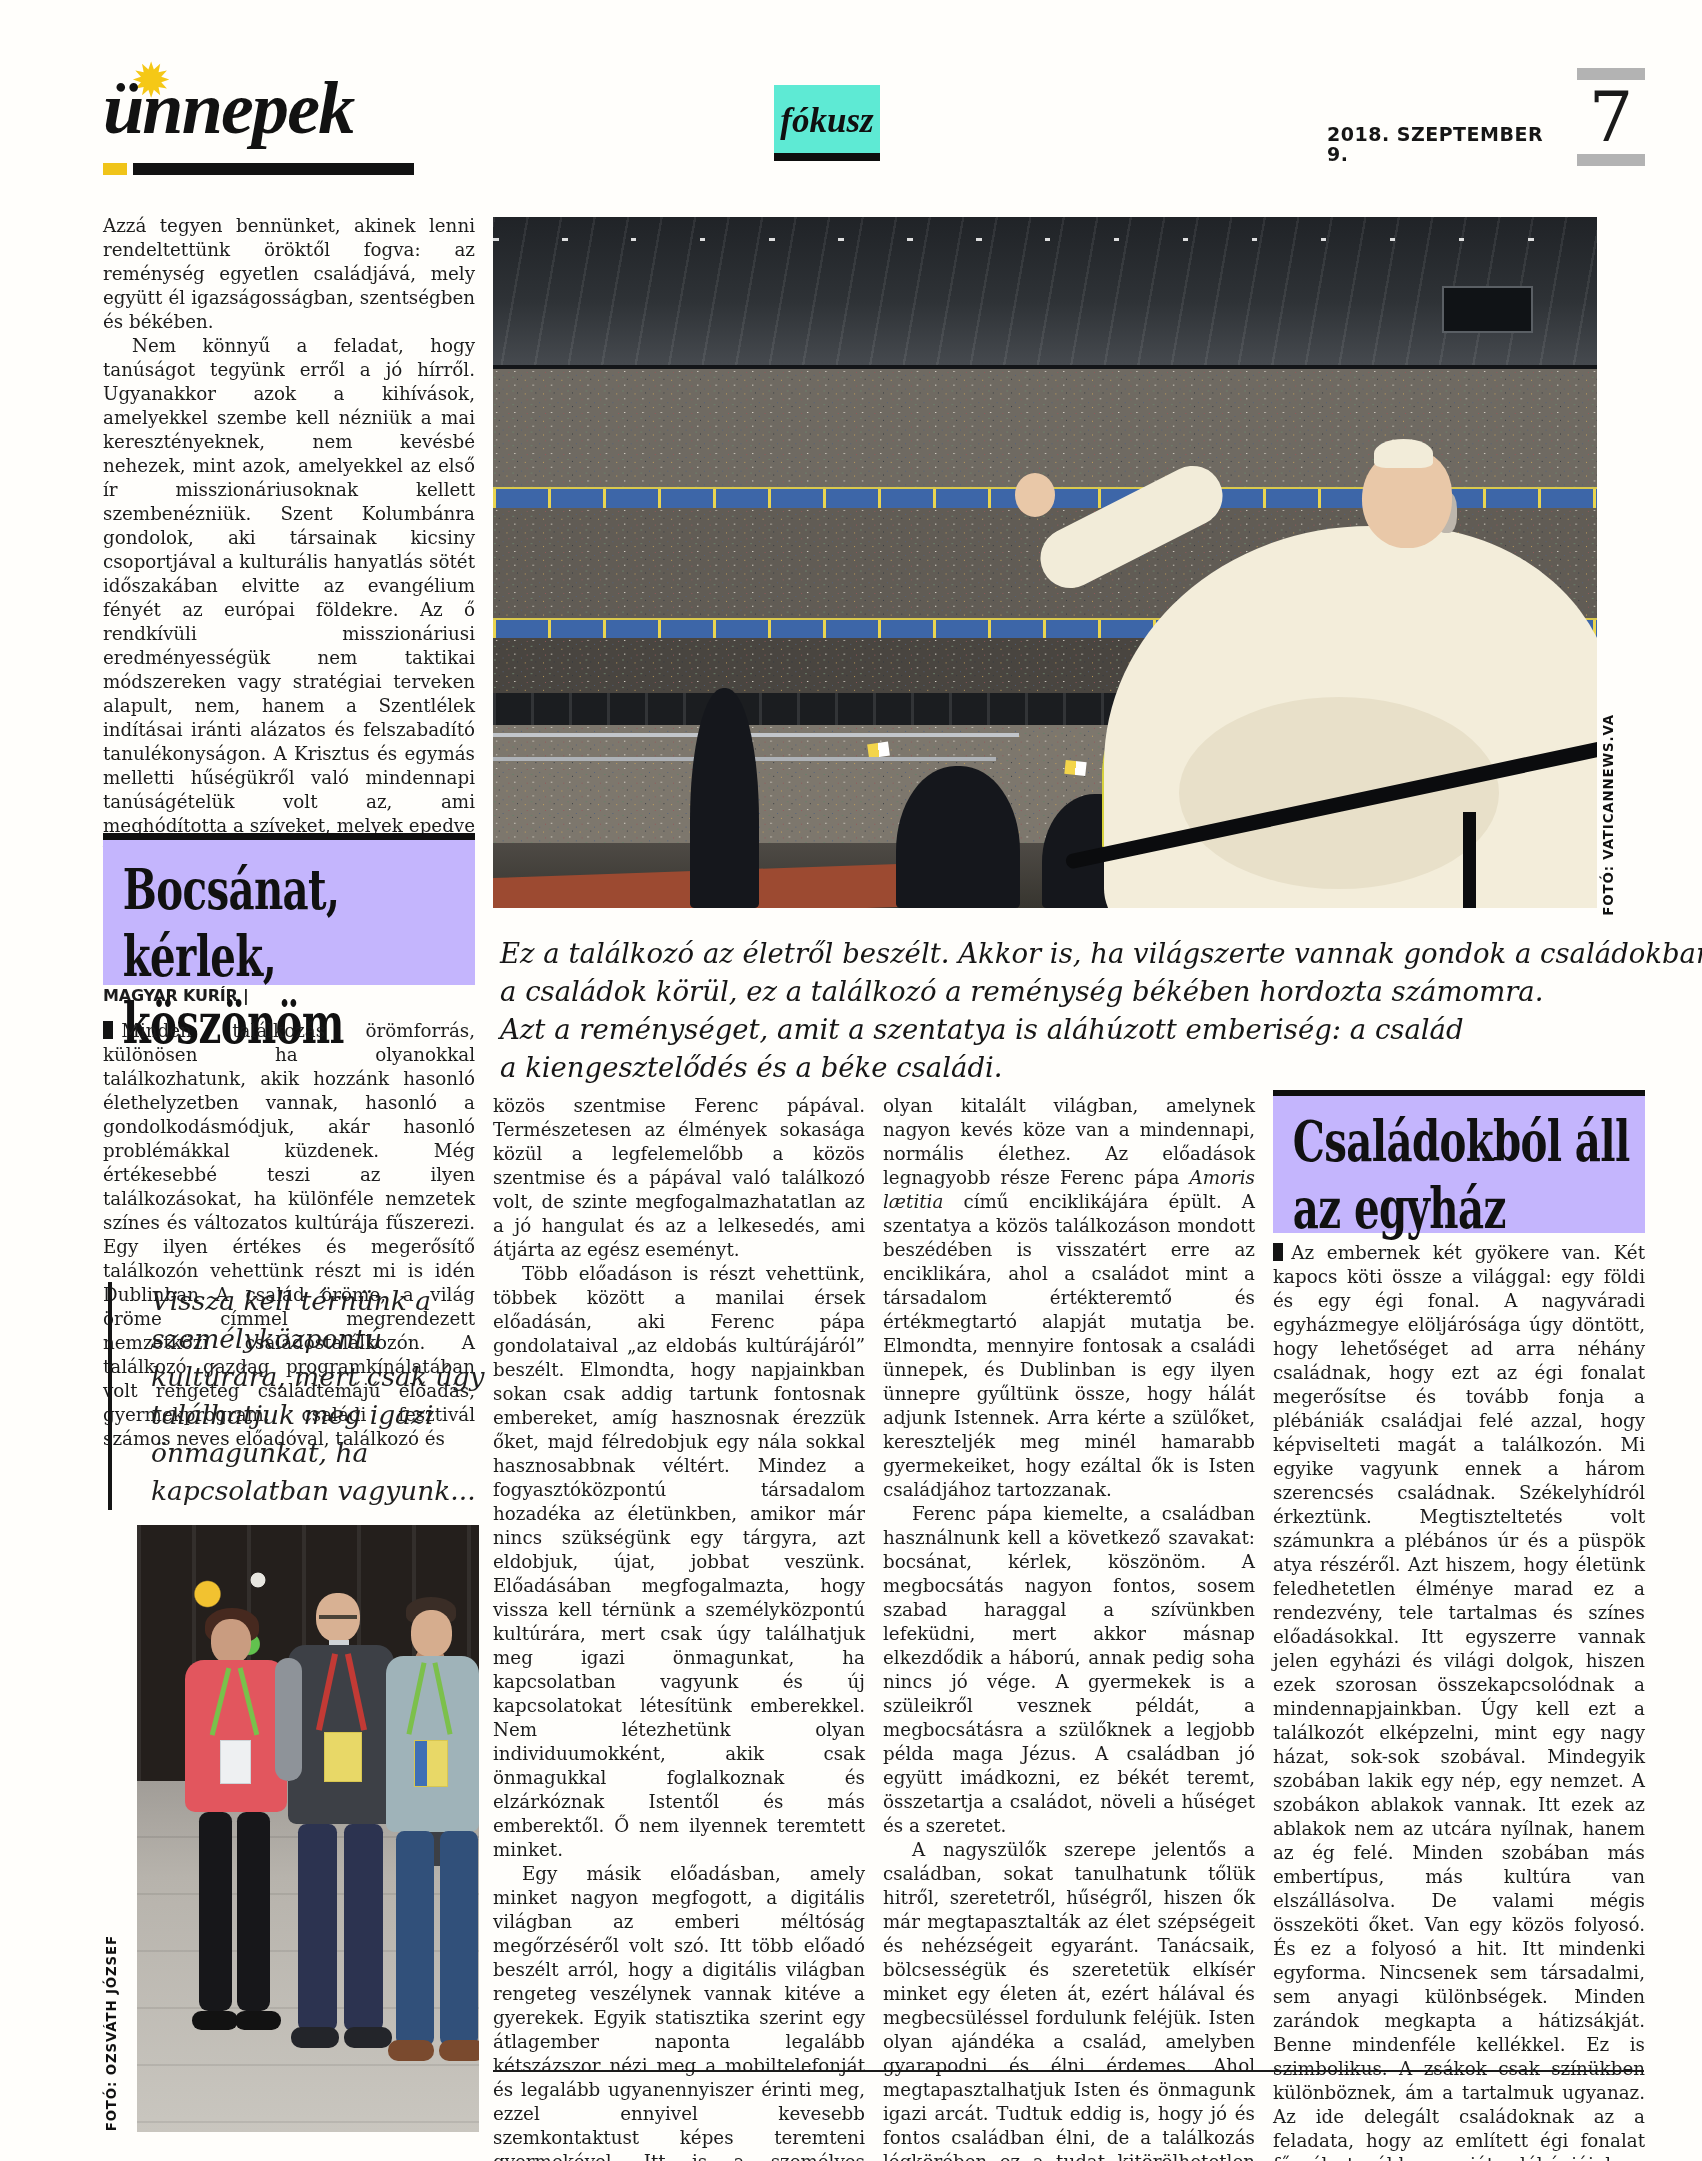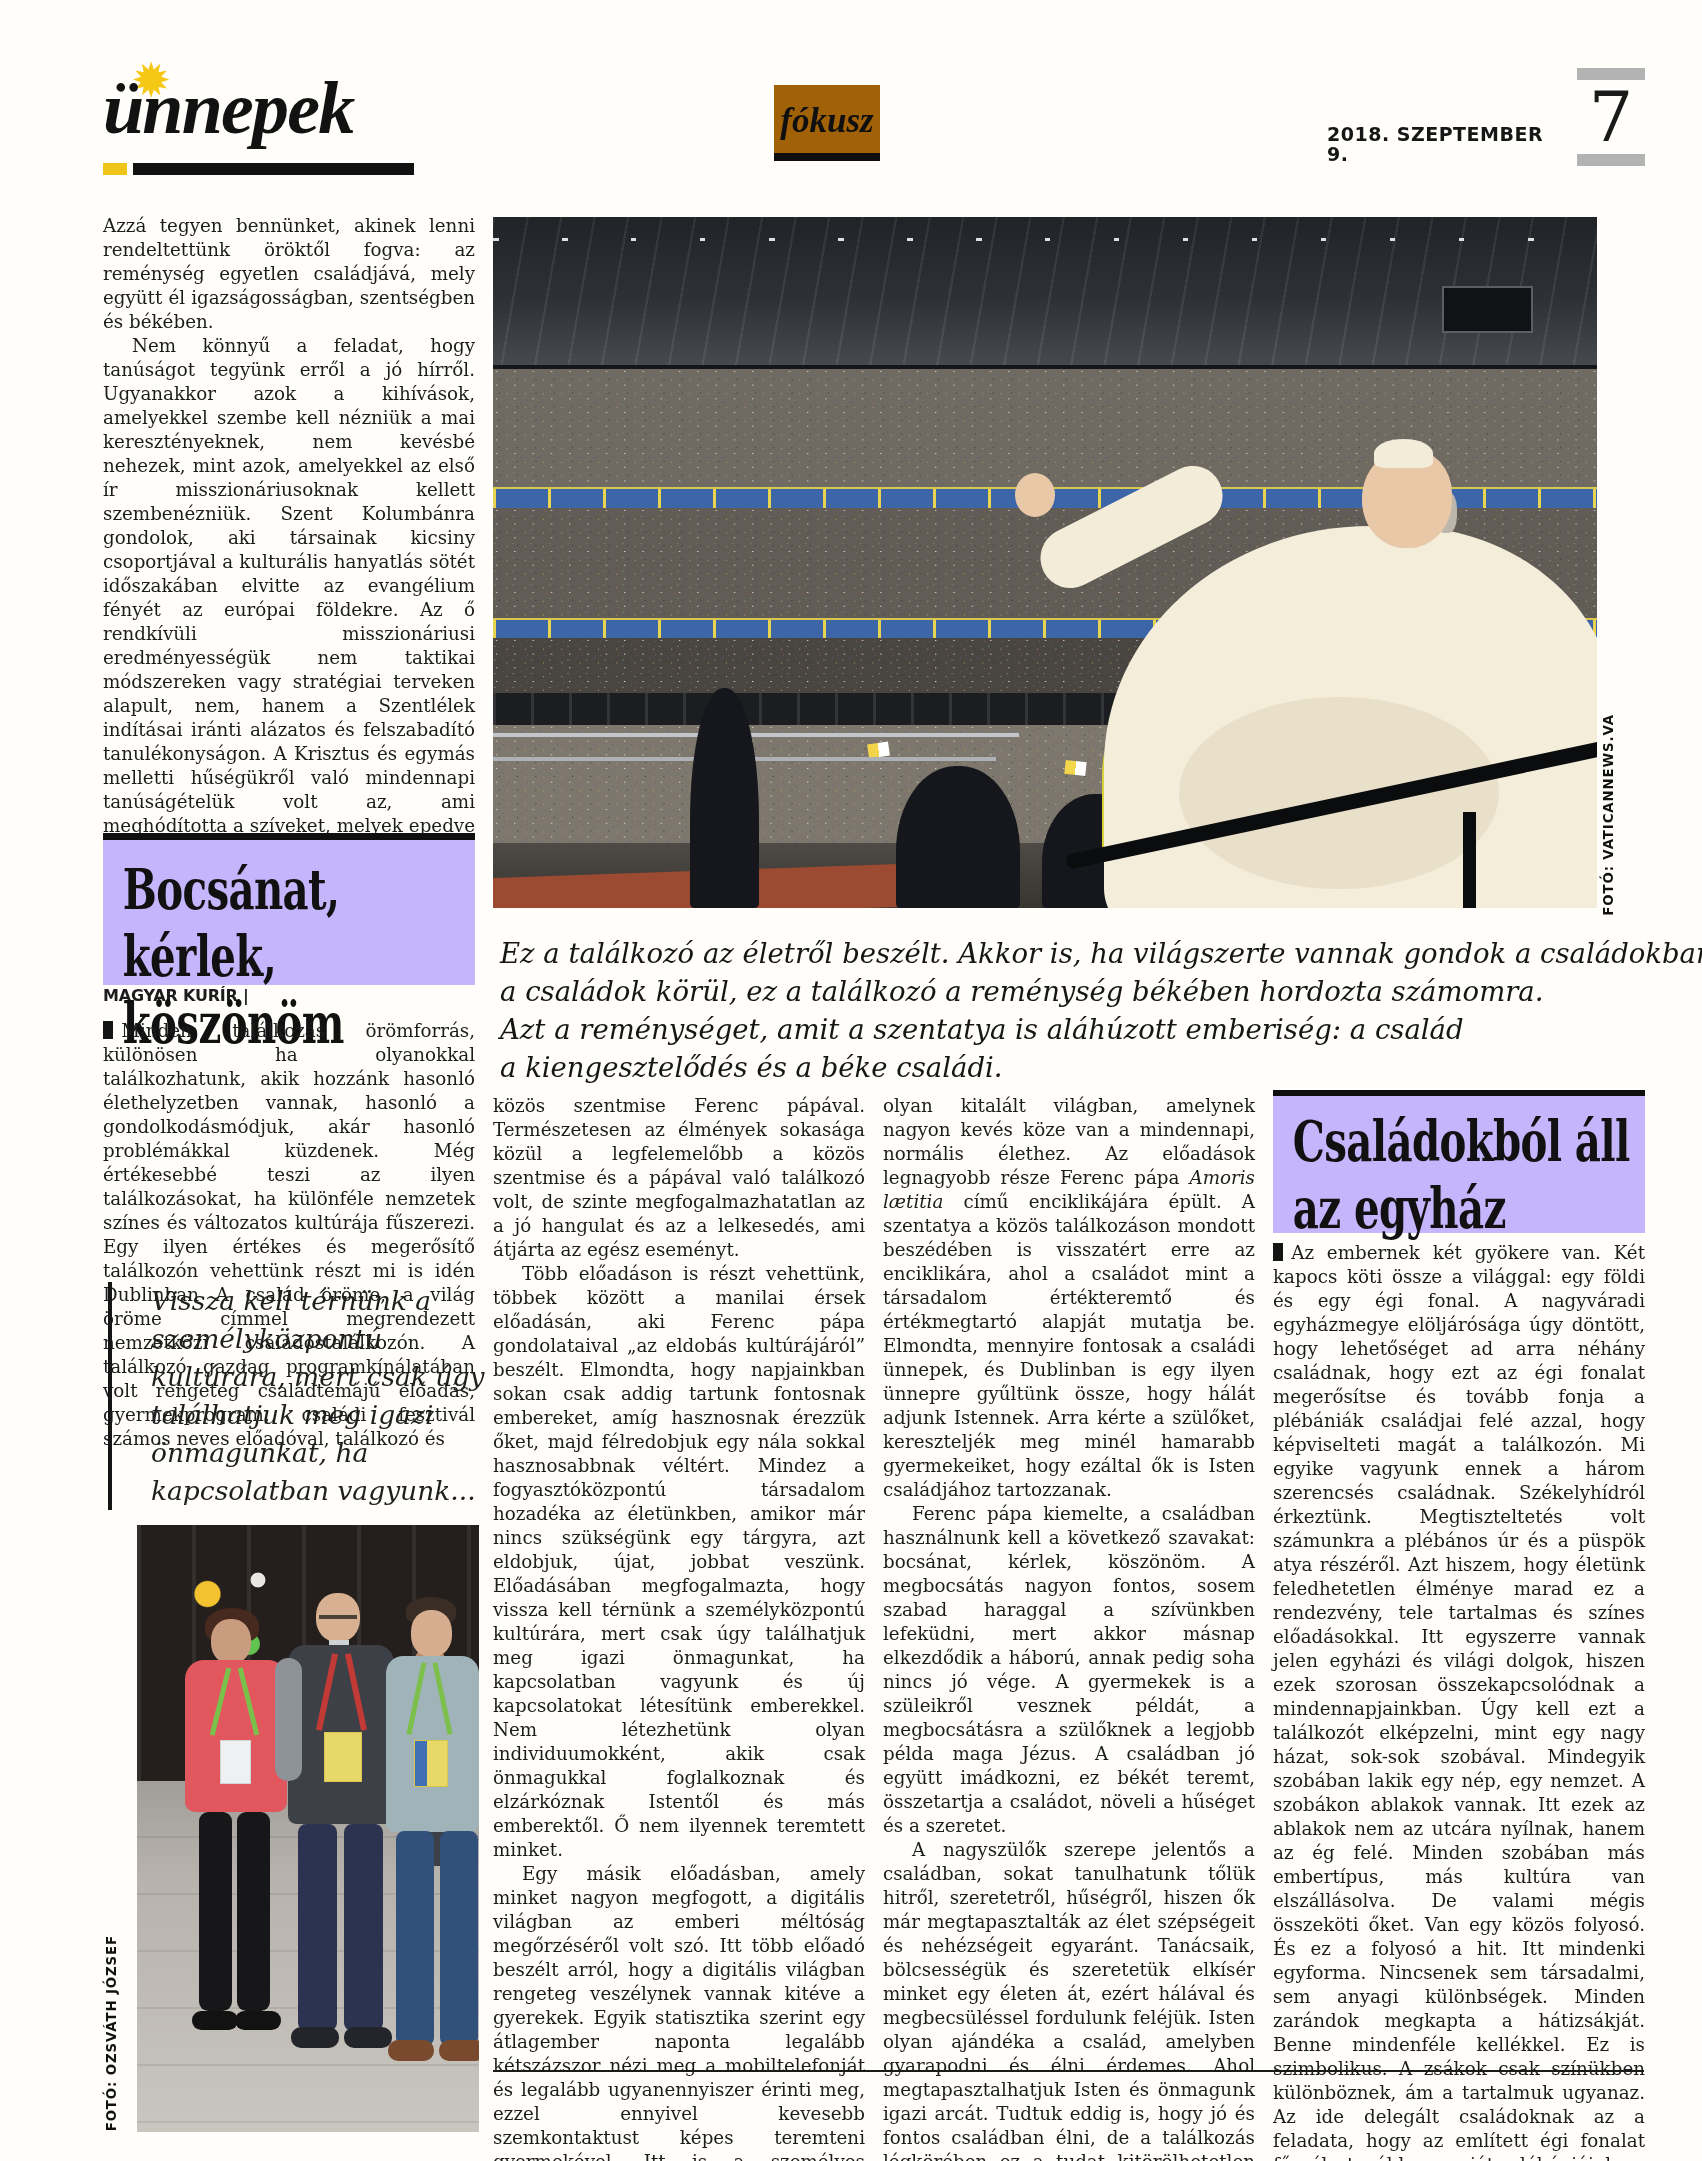--- a/index.html
+++ b/index.html
@@ -5,21 +5,21 @@
   html,body{margin:0;padding:0;background:#e9e9e9;}
   .page{position:relative;width:1702px;height:2161px;background:#fffefb;overflow:hidden;
         font-family:"DejaVu Serif",serif;color:#1c1c1c;}
   .abs{position:absolute;}
 
   
   .logo-star{left:131px;top:56px;font-size:48px;line-height:1;color:#f5c816;font-family:"DejaVu Sans",sans-serif;}
   .logo-text{left:103px;top:71px;font:italic 600 74px/1 "Liberation Serif",serif;letter-spacing:-1.8px;color:#121212;}
   .logo-bar-yellow{left:103px;top:163px;width:24px;height:12px;background:#f0c419;}
   .logo-bar{left:133px;top:163px;width:281px;height:12px;background:#121212;}
-  .fokusz-box{left:774px;top:85px;width:106px;height:68px;background:#a16207;text-align:center;
+  .fokusz-box{left:774px;top:85px;width:106px;height:68px;background:#5eead4;text-align:center;
               font:italic 700 35px/72px "Liberation Serif",serif;color:#101010;}
   .fokusz-bar{left:774px;top:153px;width:106px;height:8.2px;background:#0e0e0e;}
   .issue-date{left:1327px;top:124px;width:238px;
               font:700 19px/20px "DejaVu Sans",sans-serif;letter-spacing:0.5px;color:#161616;}
   .pn-bar{left:1577px;width:68px;height:12px;background:#b3b3b3;}
   .pn-top{top:68px;} .pn-bot{top:154px;}
   .pn-num{left:1577px;top:81px;width:68px;height:73px;text-align:center;
           font:400 70px/72px "DejaVu Serif",serif;color:#1a1a1a;}
 
   

